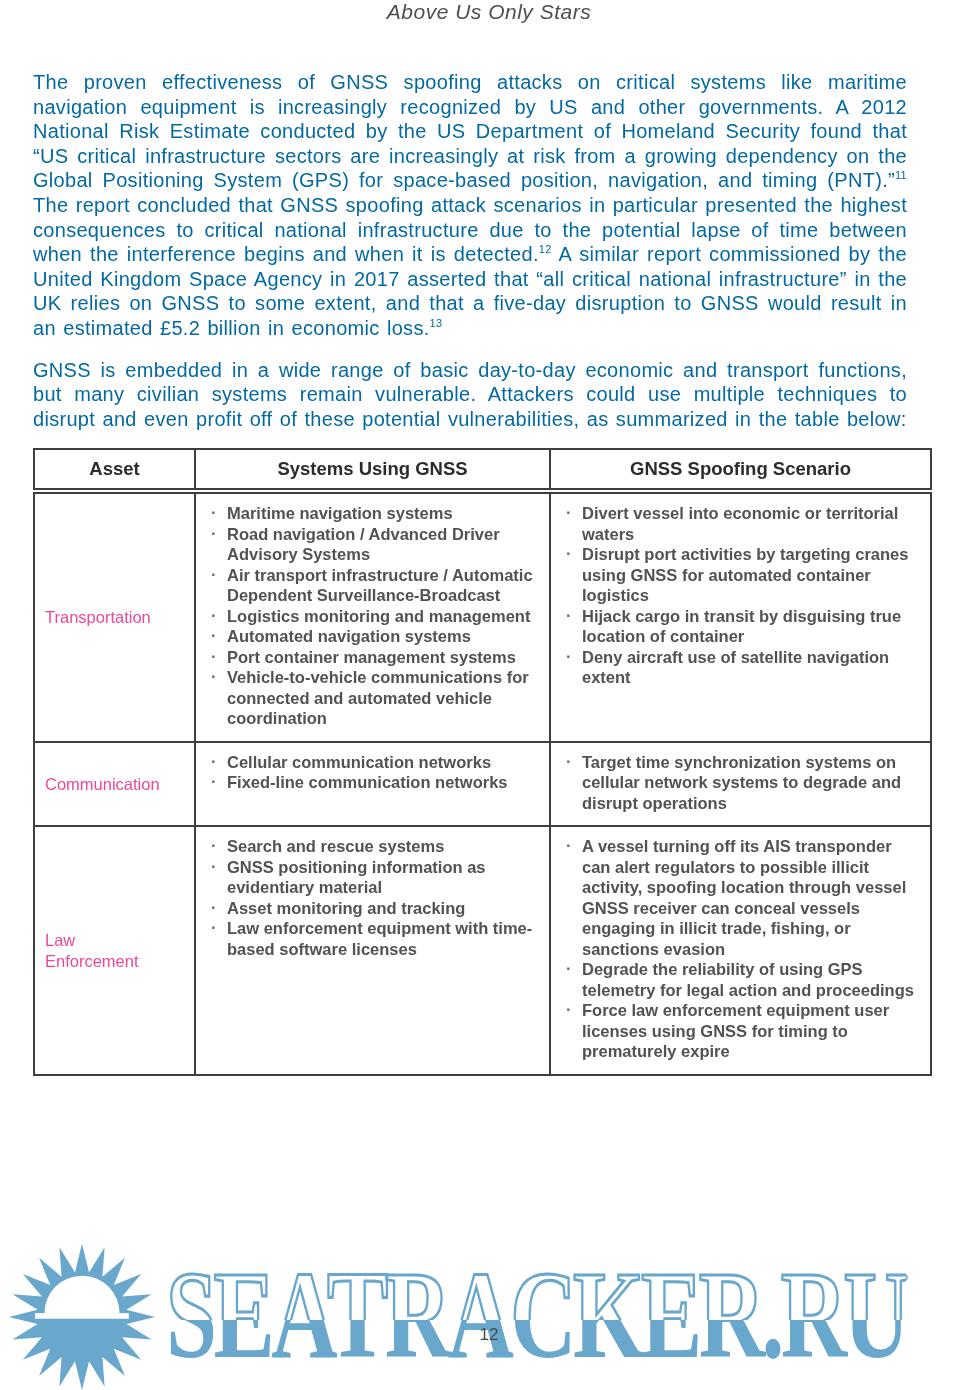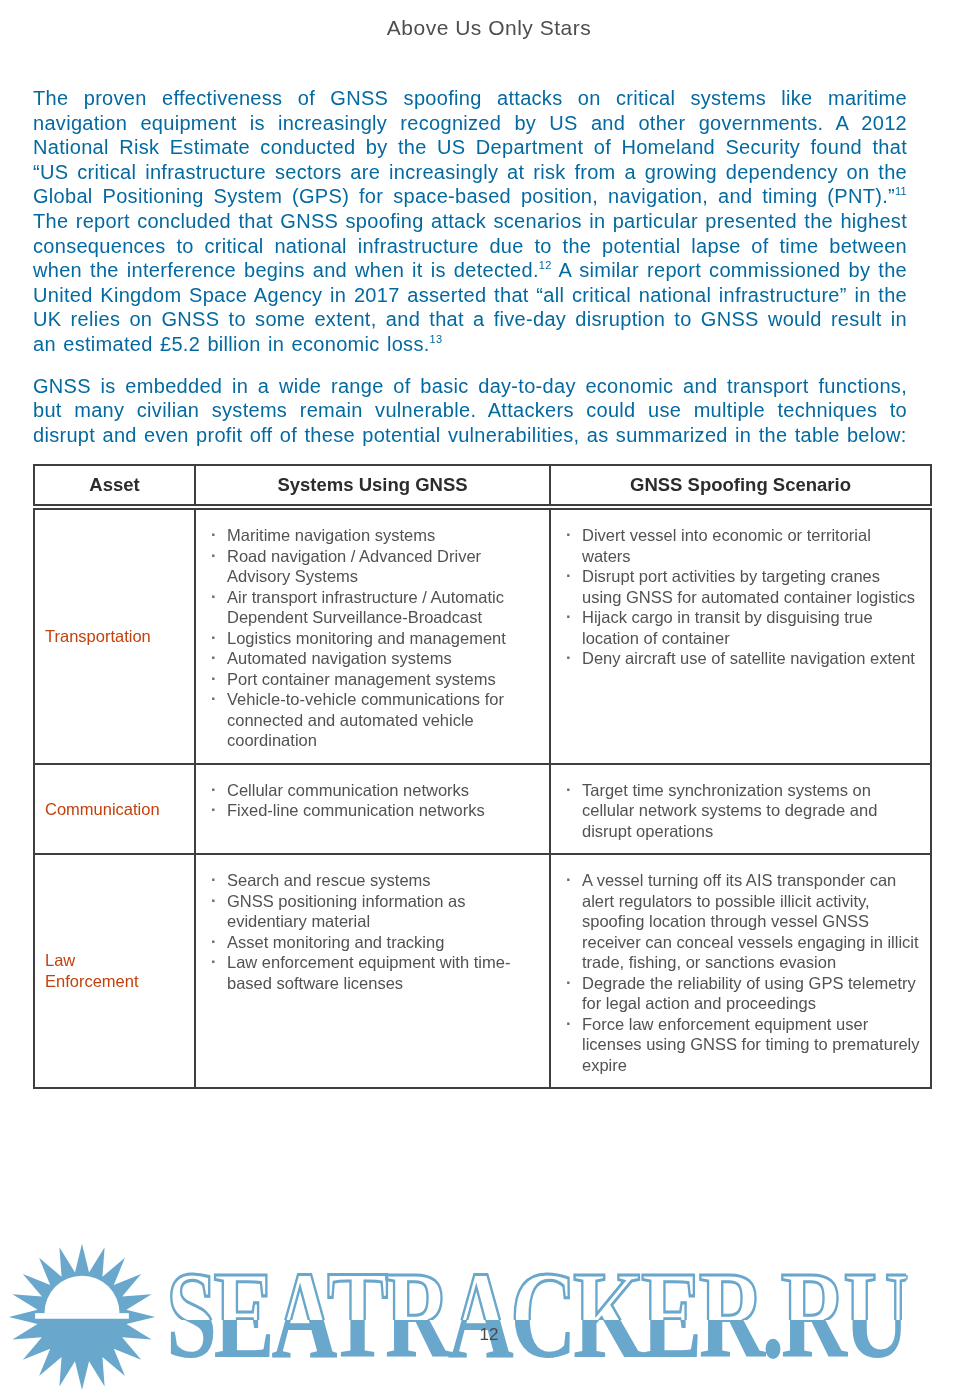--- a/index.html
+++ b/index.html
@@ -7,22 +7,22 @@
   .page {
     position: relative;
     width: 978px;
     height: 1390px;
     background: #ffffff;
     overflow: hidden;
     font-family: "Liberation Sans", sans-serif;
     color: #515254;
   }
   .running-header {
-    margin-top: 16px;
     text-align: center;
+    font-style: italic;
     font-size: 21px;
     letter-spacing: 0.5px;
     color: #4e4e50;
   }
   .body-text {
     width: 874px;
     margin: 0 0 17px 33px;
     font-size: 20px;
     line-height: 24.6px;
     letter-spacing: 0.3px;
@@ -45,27 +45,27 @@
   table.gnss-table th {
     font-size: 18.5px;
     font-weight: bold;
     color: #2c2c2e;
     padding: 8px 4px;
     text-align: center;
     border-bottom: 6px double #3e3e40;
   }
   .sector-cell {
     font-size: 16.5px;
-    color: #c2410c;
+    color: #ec4899;
     padding: 20px 10px;
     vertical-align: middle;
     white-space: pre-line;
     line-height: 21px;
   }
-  .list-cell { vertical-align: top; padding: 15px 8px 12px 6px; }
+  .list-cell { vertical-align: top; padding: 9px 8px 12px 6px; font-weight: bold; }
   .list-cell ul { margin: 0; padding: 0; list-style: none; }
   .list-cell li {
     position: relative;
     padding-left: 25px;
     font-size: 16.5px;
     line-height: 20.5px;
     color: #515254;
   }
   .list-cell li::before {
     content: "\00b7";

